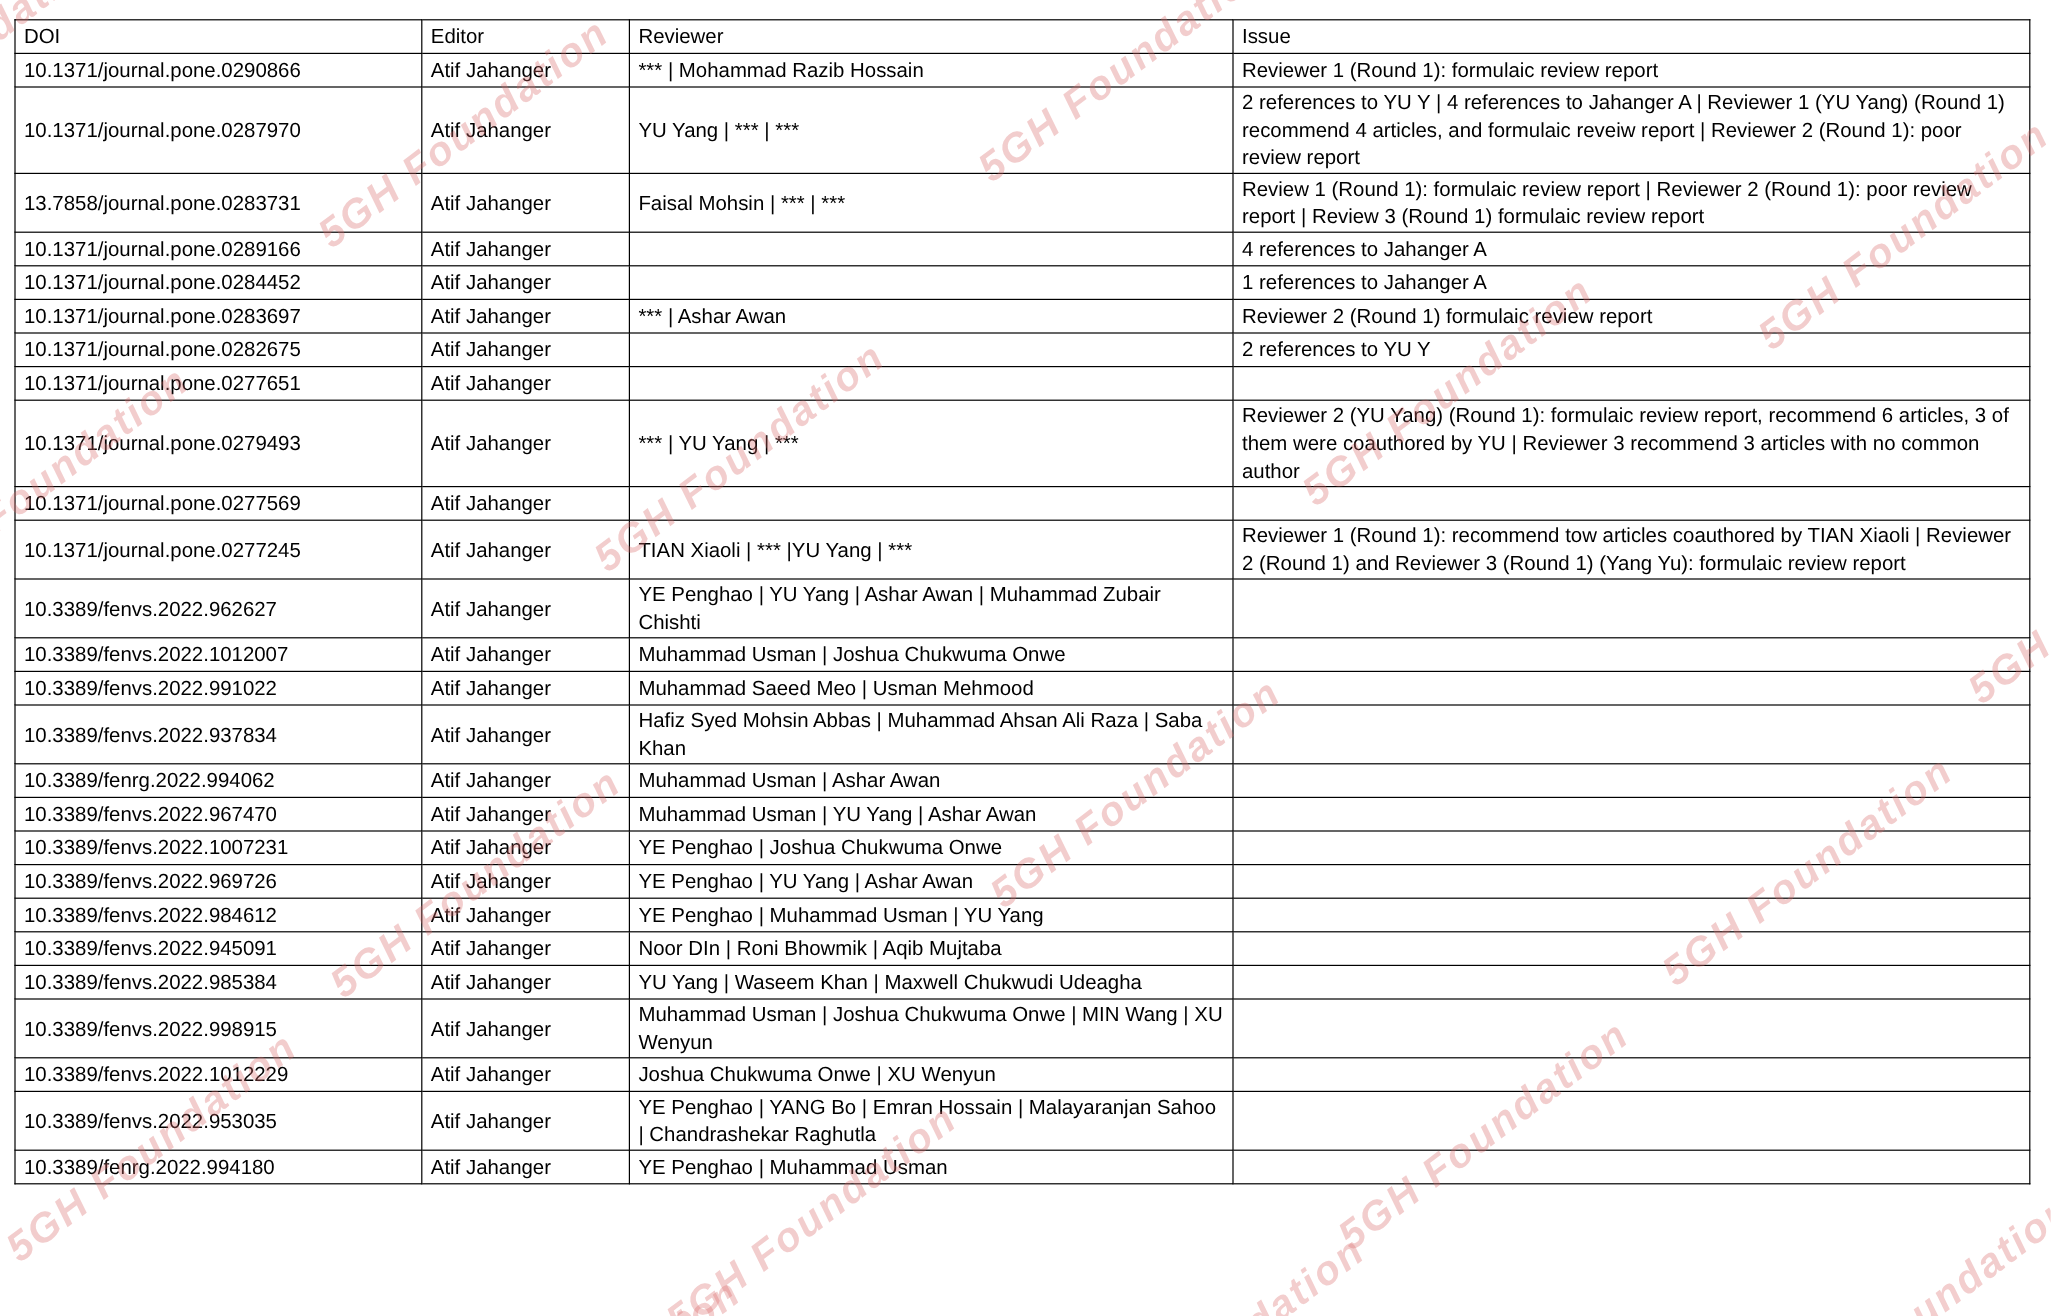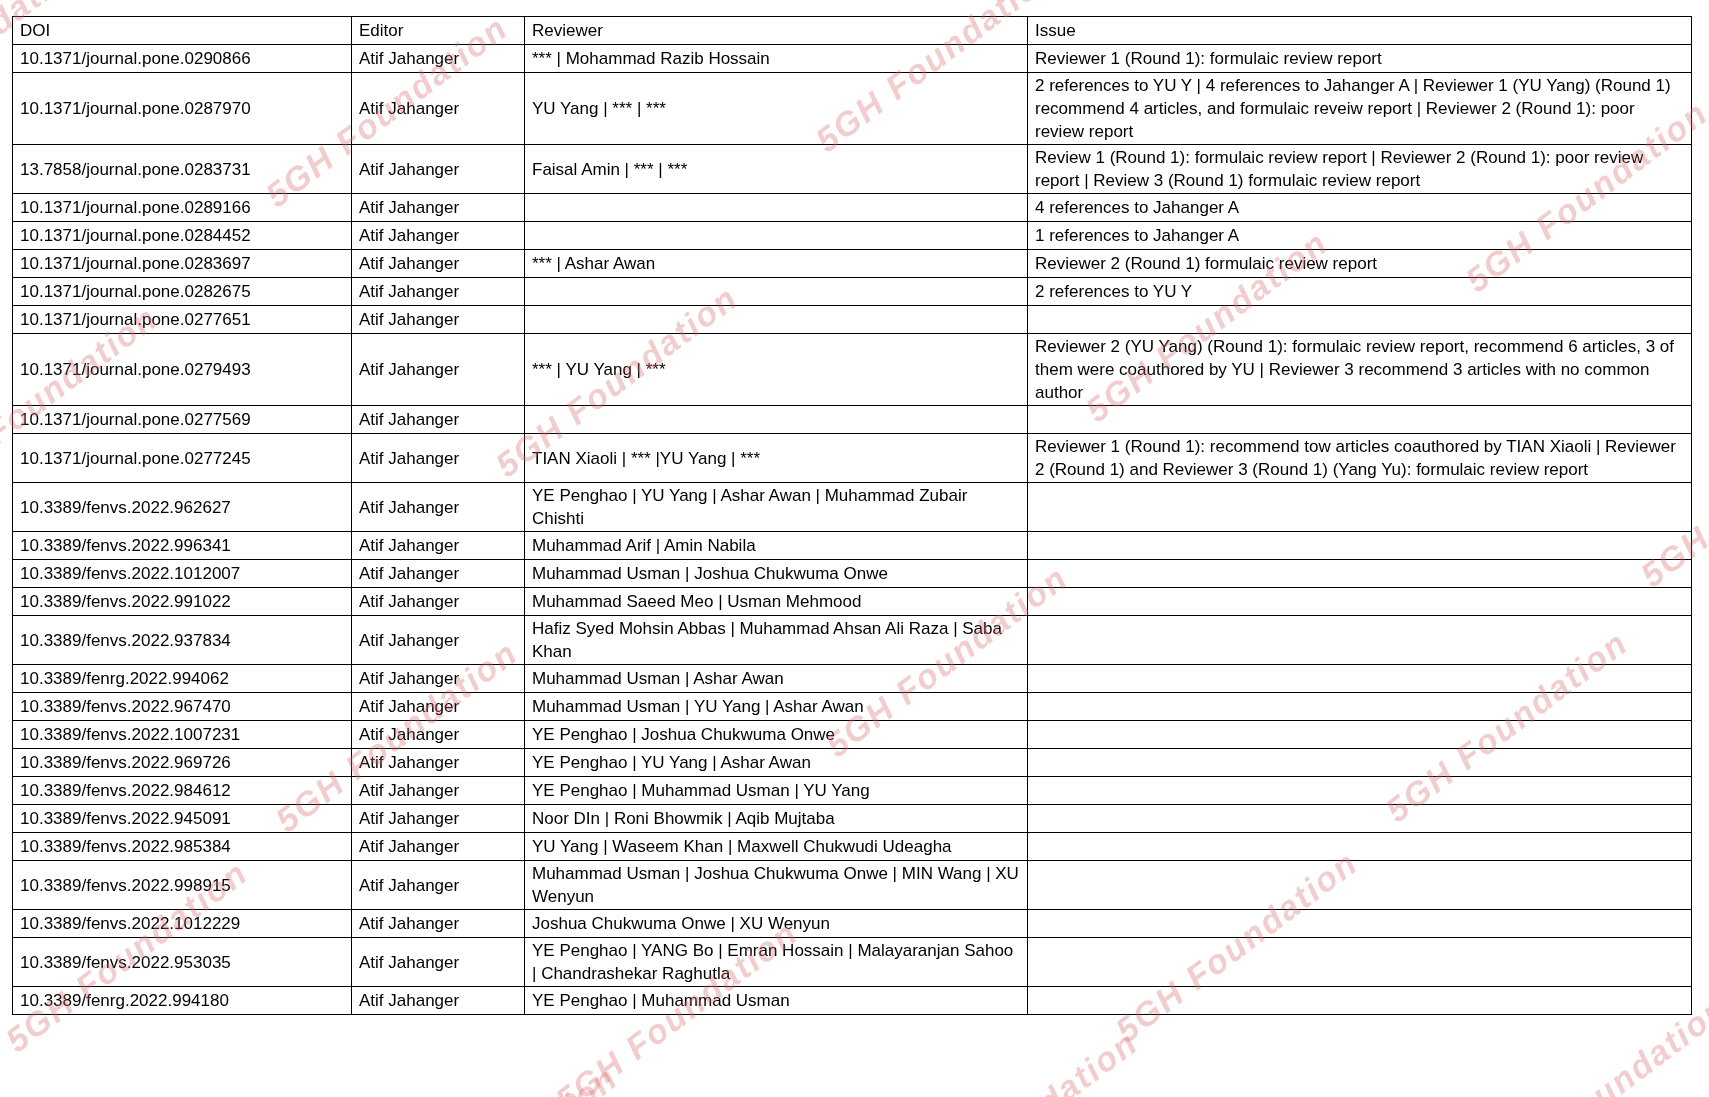--- a/index.html
+++ b/index.html
@@ -102,21 +102,21 @@
         </tr>
         <tr>
           <td>10.1371/journal.pone.0287970</td>
           <td>Atif Jahanger</td>
           <td>YU Yang | *** | ***</td>
           <td>2 references to YU Y | 4 references to Jahanger A | Reviewer 1 (YU Yang) (Round 1) recommend 4 articles, and formulaic reveiw report | Reviewer 2 (Round 1): poor review report</td>
         </tr>
         <tr>
           <td>13.7858/journal.pone.0283731</td>
           <td>Atif Jahanger</td>
-          <td>Faisal Amin | *** | ***</td>
+          <td>Faisal Mohsin | *** | ***</td>
           <td>Review 1 (Round 1): formulaic review report | Reviewer 2 (Round 1): poor review report | Review 3 (Round 1) formulaic review report</td>
         </tr>
         <tr>
           <td>10.1371/journal.pone.0289166</td>
           <td>Atif Jahanger</td>
           <td></td>
           <td>4 references to Jahanger A</td>
         </tr>
         <tr>
           <td>10.1371/journal.pone.0284452</td>
@@ -157,26 +157,20 @@
         <tr>
           <td>10.1371/journal.pone.0277245</td>
           <td>Atif Jahanger</td>
           <td>TIAN Xiaoli | *** |YU Yang | ***</td>
           <td>Reviewer 1 (Round 1): recommend tow articles coauthored by TIAN Xiaoli | Reviewer 2 (Round 1) and Reviewer 3 (Round 1) (Yang Yu): formulaic review report</td>
         </tr>
         <tr>
           <td>10.3389/fenvs.2022.962627</td>
           <td>Atif Jahanger</td>
           <td>YE Penghao | YU Yang | Ashar Awan | Muhammad Zubair Chishti</td>
-          <td></td>
-        </tr>
-        <tr>
-          <td>10.3389/fenvs.2022.996341</td>
-          <td>Atif Jahanger</td>
-          <td>Muhammad Arif | Amin Nabila</td>
           <td></td>
         </tr>
         <tr>
           <td>10.3389/fenvs.2022.1012007</td>
           <td>Atif Jahanger</td>
           <td>Muhammad Usman | Joshua Chukwuma Onwe</td>
           <td></td>
         </tr>
         <tr>
           <td>10.3389/fenvs.2022.991022</td>

